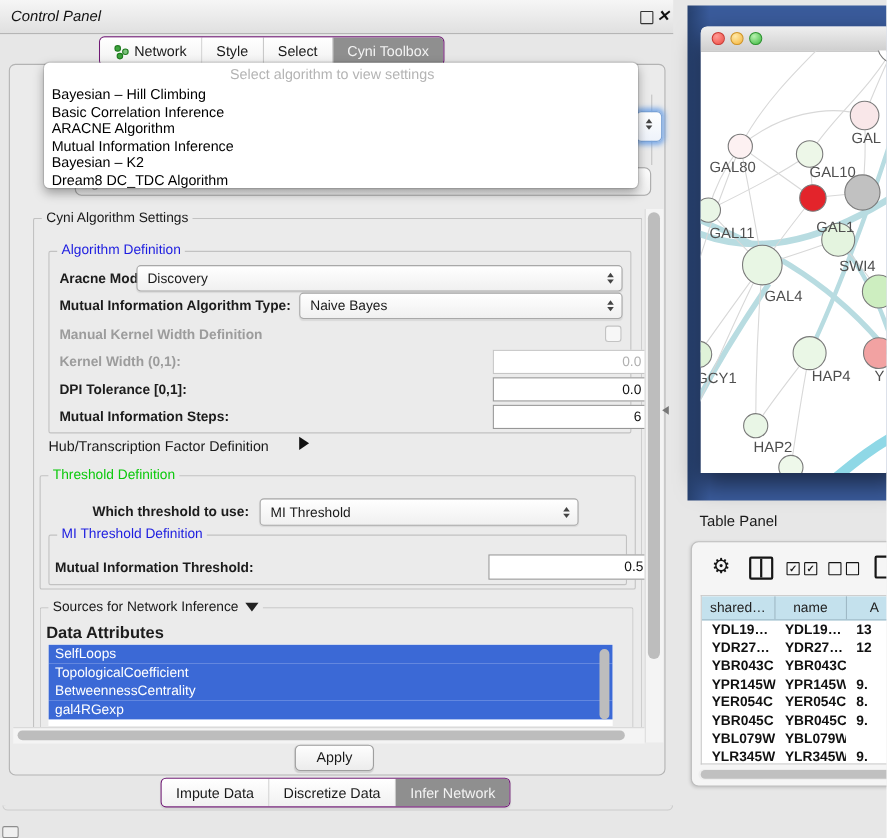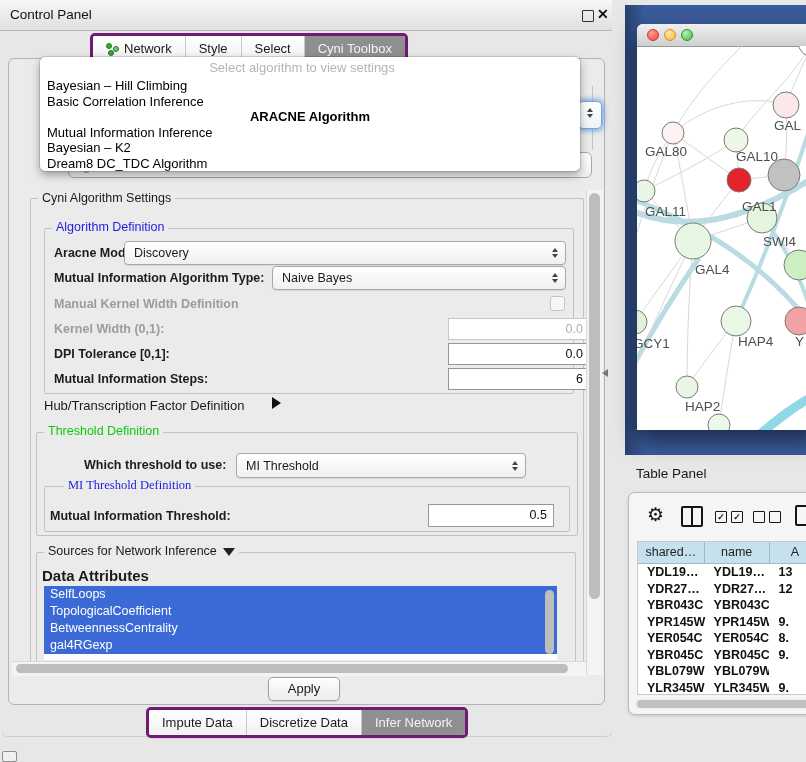--- a/index.html
+++ b/index.html
@@ -1,46 +1,46 @@
 <!DOCTYPE html>
 <html style="--selection_blue: #3b69d6; --group_title_blue: #1d1de0; --threshold_green: #0cc90c; --tab_selected_gray: #8f8f8f; --table_header_blue: #c4e1ed; --desktop_blue: #3a5b9b; --desktop_blue_dark: #27416f; --node_red: #e3242b; --edge_teal: #b8dce1; --edge_cyan: #8fd8e6; --edge_thin: #d8d8d8;"><head>
 <meta charset="utf-8">
 <style>
   html,body{margin:0;padding:0;}
   .stage{position:relative;width:806px;height:762px;background:#e7e7e7;overflow:hidden;
          font-family:"Liberation Sans",sans-serif;font-size:13px;color:#1a1a1a;}
   .abs{position:absolute;}
   
   .cp-titlebar{left:0;top:0;width:612px;height:30px;background:linear-gradient(#f6f6f6,#e0e0e0);
-               border-bottom:1px solid #b5b5b5;}
+               border-bottom:1px solid #b5b5b5;font-style:italic;}
   .cp-title{left:10px;top:7px;font-size:13.5px;color:#111;}
   .float-icon{left:582px;top:10px;width:10px;height:10px;border:1.5px solid #333;border-radius:1px;}
   .close-icon{left:597px;top:6px;font-size:14px;font-weight:bold;color:#111;}
   .cp-frame{left:8px;top:58px;width:595px;height:645px;background:#ebebeb;border:1px solid #b3b3b3;border-radius:6px;}
   .cp-bottomline{left:2px;top:732px;width:608px;height:4px;border:1px solid #cccccc;border-top:none;border-radius:0 0 6px 6px;}
   
-  .seg{display:inline-flex;height:25px;border:3px solid #701a75;border-radius:5px;background:#fdfdfd;
+  .seg{display:inline-flex;height:25px;border:1px solid #701a75;border-radius:5px;background:#fdfdfd;
        overflow:hidden;box-shadow:0 1px 1px rgba(0,0,0,.08);}
   .seg .segitem{display:flex;align-items:center;gap:5px;padding:0 13px;font-size:13px;color:#1a1a1a;
        border-right:1px solid #c9c9c9;background:linear-gradient(#ffffff,#f1f1f1);white-space:nowrap;}
   .seg .segitem:last-child{border-right:none;}
   .seg .segitem.sel{background:var(--tab_selected_gray);color:#f3f3f3;border-right-color:#7e7e7e;}
   .top-tabs{left:90px;top:33px;}
   .bottom-tabs{left:146px;top:707px;}
   .net-glyph{width:13px;height:12px;position:relative;display:inline-block;}
   .net-glyph i{position:absolute;border-radius:50%;background:#3da33d;border:1px solid #1f7a1f;}
   .net-glyph .n1{width:4px;height:4px;left:0;top:0;}
   .net-glyph .n2{width:4px;height:4px;left:7px;top:3px;background:#7cc47c;}
   .net-glyph .n3{width:4px;height:4px;left:2px;top:7px;}
   
   .popup{left:40px;top:57px;width:540px;height:114px;background:#ffffff;border-radius:5px;
          box-shadow:0 4px 10px rgba(0,0,0,.35), 0 0 0 1px rgba(0,0,0,.12);z-index:50;}
   .popup .ph{position:absolute;left:0;right:16px;top:3px;text-align:center;color:#b4b4b4;font-size:13px;}
   .dd-item{position:absolute;left:7px;right:7px;height:15.6px;font-size:13px;line-height:15.6px;color:#000;}
-  .dd-item.bold{font-weight:bold;text-align:center;}
+  .dd-item.bold{font-weight:normal;}
   
   .ghost-line{border-left:1px solid #c2c2c2;}
   .combo-cap{left:578px;top:101px;width:22px;height:26px;border-radius:5px;border:1px solid #7aa3d8;
              background:linear-gradient(#ffffff,#eef3fb);box-shadow:0 0 5px 2px rgba(90,150,230,.75);z-index:5;}
   .combo-ghost{left:68px;top:152px;width:524px;height:26px;border-radius:6px;border:1px solid #a8a8a8;
              background:linear-gradient(#ffffff,#efefef);z-index:4;color:#919191;font-size:12.5px;
              line-height:26px;padding-left:14px;box-sizing:border-box;overflow:hidden;}
   
   .gbox{border:1px solid #c2c2c2;border-radius:2px;}
   .gtitle{position:absolute;background:#ebebeb;padding:0 4px;font-size:12.5px;line-height:13px;}
@@ -198,23 +198,23 @@
   <span class="abs lbl" style="left:84px;top:458px;">Which threshold to use:</span>
   <div class="abs combo" style="left:236px;top:453px;width:290px;height:25px;">
     <span class="ctext">MI Threshold</span>
     <span class="stepper">
         <b class="up"></b>
         <b class="dn"></b>
       </span>
   </div>
 
   <div class="abs gbox" style="left:44px;top:486px;width:524px;height:44px;"></div>
-  <span class="gtitle blue abs" style="left:64px;top:479px;font-family:Liberation Serif, serif;">MI Threshold Definition</span>
+  <span class="gtitle blue abs" style="left:52px;top:479px;">MI Threshold Definition</span>
   <span class="abs lbl" style="left:50px;top:509px;">Mutual Information Threshold:</span>
-  <div class="abs field" style="left:404px;top:504px;width:126px;height:23px;">0.5</div>
+  <div class="abs field" style="left:420px;top:504px;width:148px;height:23px;">0.5</div>
 
   <div class="abs gbox" style="left:36px;top:552px;width:538px;height:110px;border-bottom:none;"></div>
   <span class="gtitle abs" style="left:44px;top:545px;"><span>Sources for Network Inference</span><i class="tri-down"></i></span>
   <span class="abs lbl" style="left:42px;top:567px;font-size:15px;">Data Attributes</span>
   <div class="abs attr-list" id="attr-list" style="left:44px;top:586px;width:513px;height:74px;">
       <div class="attr-item">SelfLoops</div>
       <div class="attr-item">TopologicalCoefficient</div>
       <div class="attr-item">BetweennessCentrality</div>
       <div class="attr-item">gal4RGexp</div>
     </div>

